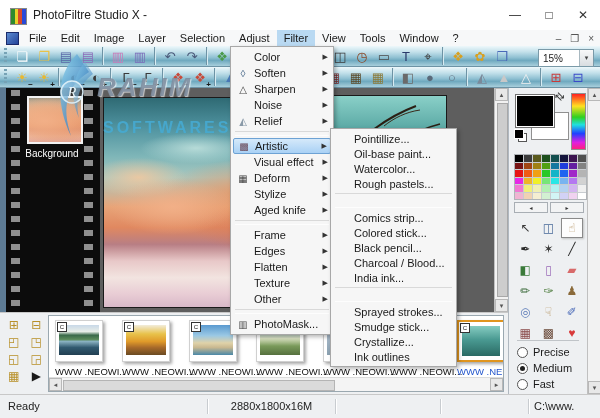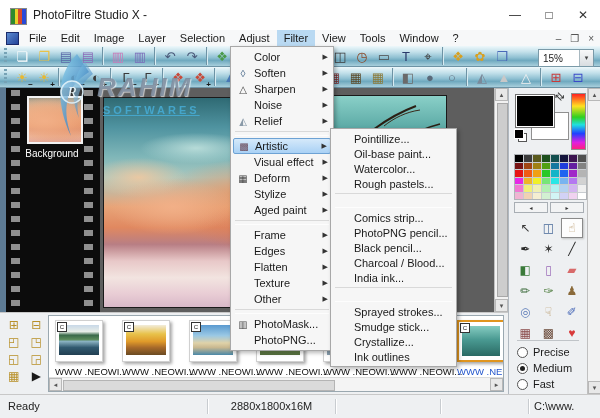--- a/index.html
+++ b/index.html
@@ -62,22 +62,22 @@
      background:linear-gradient(180deg,#8ad0c8 0%,#5aa8a4 35%,#2f7a78 70%,#1f5a58 100%);}
   .vscroll{background:#f2f2f2;border-left:1px solid #c0c0c0;}
   .sbtn{position:absolute;left:0;width:13px;height:13px;background:#e8e8e8;border:1px solid #b8b8b8;
      box-sizing:border-box;display:flex;align-items:center;justify-content:center;font-size:7px;color:#555;}
   #cscroll{position:absolute;left:394px;top:0;width:13px;height:224px;}
   #cscroll .sthumb{position:absolute;left:2px;top:15px;width:9px;height:192px;background:#cdcdcd;border:1px solid #a8a8a8;}
   
   #watermark{left:45px;top:52px;width:215px;height:92px;z-index:6;pointer-events:none;}
   #wm1{position:absolute;left:52px;top:20px;font-size:26px;font-weight:bold;font-style:italic;
      letter-spacing:2px;color:rgba(125,140,158,.88);text-shadow:1px 1px 1px rgba(255,255,255,.65);}
-  #wm2{position:absolute;left:58px;top:52px;font-size:11px;font-weight:bold;letter-spacing:3px;
-     color:rgba(70,170,210,.9);text-decoration:underline;}
+  #wm2{position:absolute;left:58px;top:67px;font-size:16px;font-weight:bold;letter-spacing:3px;
+     color:rgba(70,170,210,.9);}
   
   .menu{background:#f6f6f6;border:1px solid #a8a8a8;box-shadow:2px 2px 4px rgba(0,0,0,.28);padding:2px 0;}
   #filtermenu{left:230px;top:46px;width:102px;z-index:30;}
   #artmenu{left:330px;top:128px;width:125px;z-index:31;}
   .mitem{display:flex;align-items:center;height:16px;padding:0 5px 0 3px;font-size:11px;color:#1a1a1a;box-sizing:border-box;}
   #artmenu .mitem{height:15px;}
   .mi-ic{width:18px;text-align:center;font-size:10px;flex:none;}
   .mi-lb{flex:1;padding-left:2px;white-space:nowrap;}
   .mi-ar{font-size:7px;color:#333;padding-left:4px;}
   .mitem.hl{background:linear-gradient(180deg,#d5e9fa,#a9d1f5);border:1px solid #6da2d4;border-radius:2px;
@@ -907,21 +907,21 @@
       </div>
 
       <div class="mitem">
         <span class="mi-ic"></span>
         <span class="mi-lb">Stylize</span>
         <span class="mi-ar">▶</span>
       </div>
 
       <div class="mitem">
         <span class="mi-ic"></span>
-        <span class="mi-lb">Aged paint</span>
+        <span class="mi-lb">Aged knife</span>
         <span class="mi-ar">▶</span>
       </div>
 
       <div class="mitem separator">
         
         
         
       </div>
 
       <div class="mitem">
@@ -959,25 +959,20 @@
         
         
       </div>
 
       <div class="mitem">
         <span class="mi-ic" style="color: rgb(74, 74, 74);">▥</span>
         <span class="mi-lb">PhotoMask...</span>
         <span class="mi-ar"></span>
       </div>
 
-      <div class="mitem">
-        <span class="mi-ic"></span>
-        <span class="mi-lb">PhotoPNG...</span>
-        <span class="mi-ar"></span>
-      </div>
     </div>
 
   <div id="artmenu" class="menu abs">
 
       <div class="mitem">
         <span class="mi-ic"></span>
         <span class="mi-lb">Pointillize...</span>
         <span class="mi-ar"></span>
       </div>
 
@@ -1007,21 +1002,21 @@
       </div>
 
       <div class="mitem">
         <span class="mi-ic"></span>
         <span class="mi-lb">Comics strip...</span>
         <span class="mi-ar"></span>
       </div>
 
       <div class="mitem">
         <span class="mi-ic"></span>
-        <span class="mi-lb">PhotoPNG pencil...</span>
+        <span class="mi-lb">Colored stick...</span>
         <span class="mi-ar"></span>
       </div>
 
       <div class="mitem">
         <span class="mi-ic"></span>
         <span class="mi-lb">Black pencil...</span>
         <span class="mi-ar"></span>
       </div>
 
       <div class="mitem">

